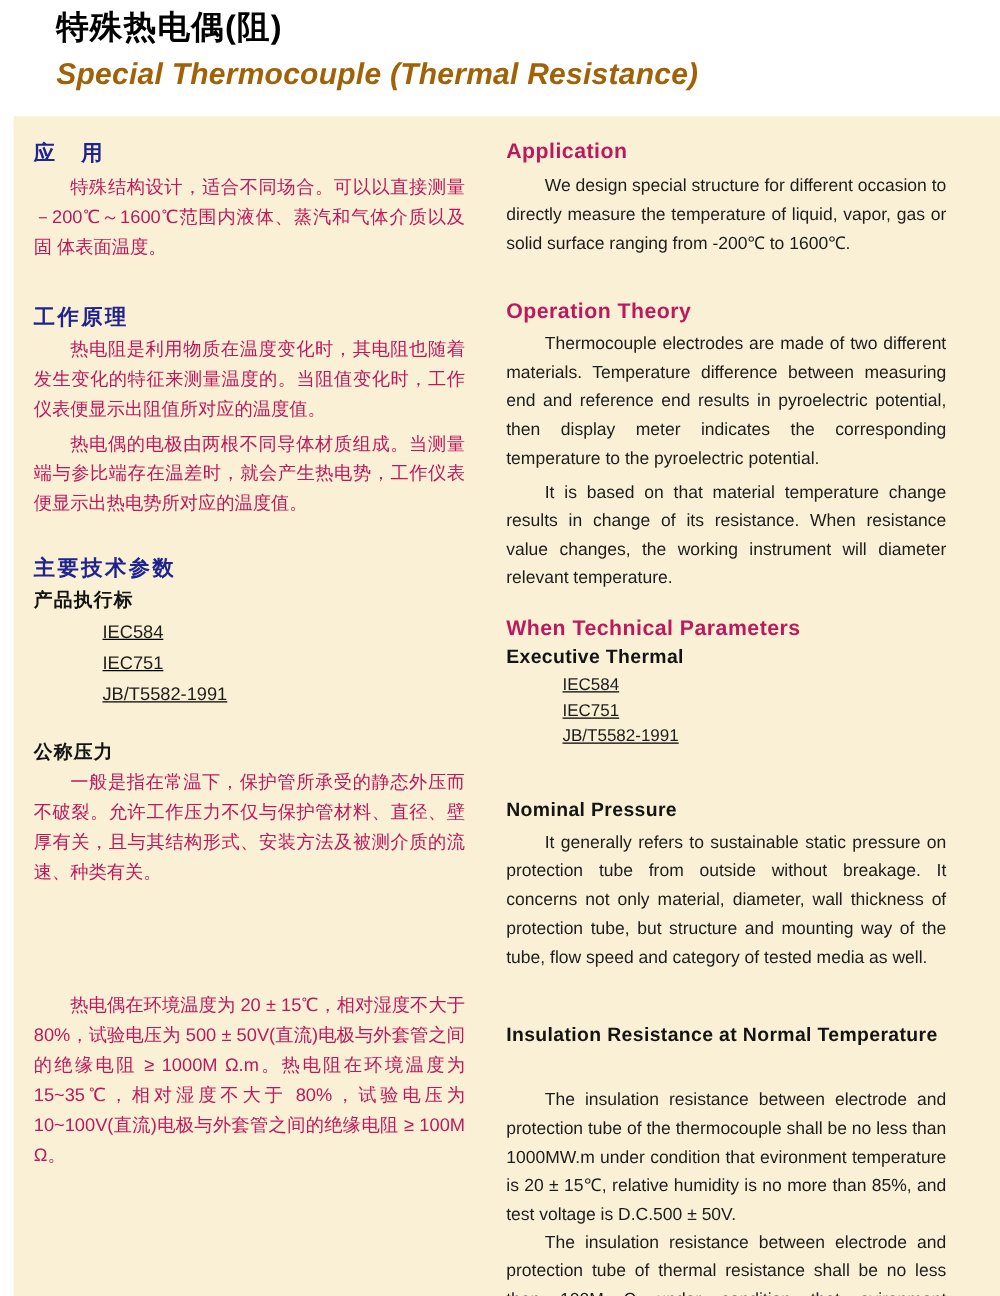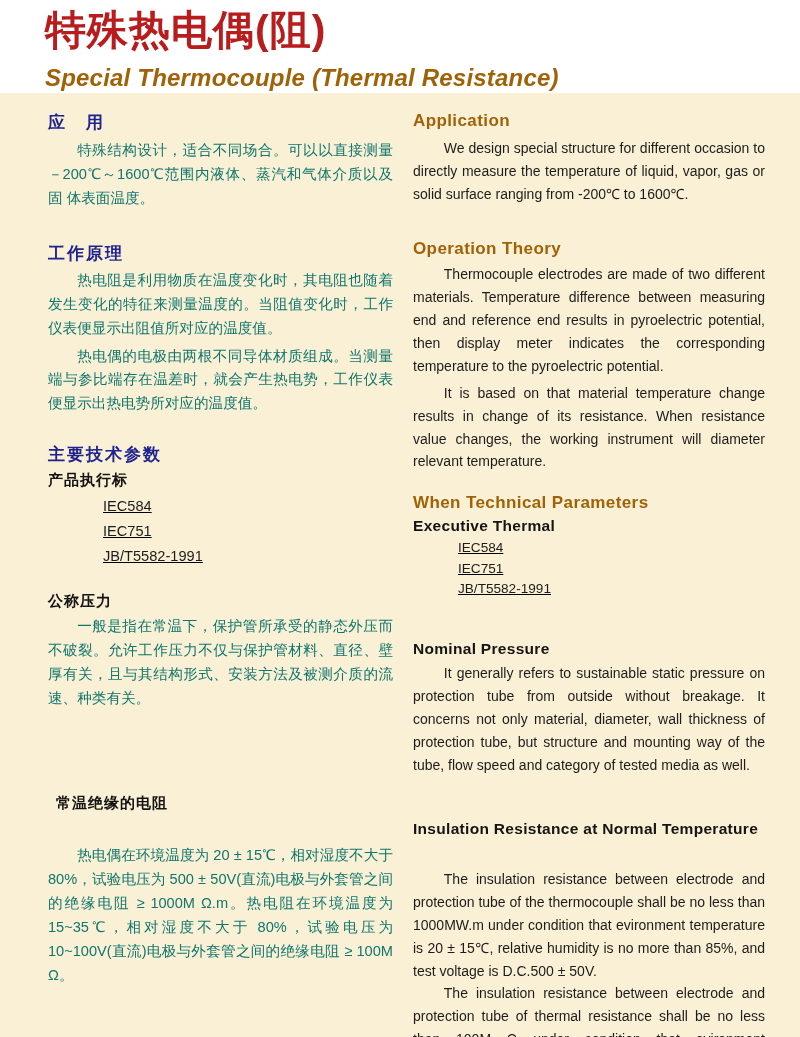--- a/index.html
+++ b/index.html
@@ -15,72 +15,73 @@
     background: #ffffff;
     overflow: hidden;
   }
   
   .header {
     background: #ffffff;
     height: 93px;
     padding: 5px 0 0 45px;
   }
   .title-zh {
-    font-size: 41px;
+    font-size: 26px;
     font-weight: 800;
-    color: #b91c1c;
+    color: #000000;
     letter-spacing: 1px;
     line-height: 1.25;
   }
   .title-en {
     font-size: 24px;
     font-weight: 800;
     font-style: italic;
     color: #a16207;
     margin-top: 8px;
     letter-spacing: 0.2px;
   }
   
   .sheet {
     background: #faf0d5;
     height: 944px;
-    padding: 18px 0 0 48px;
+    padding: 18px 0 0 16px;
     display: grid;
     grid-template-columns: 345px 352px;
-    column-gap: 20px;
+    column-gap: 33px;
+    margin-left: 11px;
   }
   .col { min-width: 0; }
 
   .h-blue-zh {
     color: #1f2390;
     font-size: 17px;
     font-weight: 700;
     letter-spacing: 2px;
   }
   .h-blue-en {
-    color: #a16207;
+    color: #be185d;
     font-size: 17px;
     font-weight: 700;
     letter-spacing: 0.4px;
   }
   .h-black-zh {
     color: #141414;
     font-size: 15px;
     font-weight: 700;
     letter-spacing: 1px;
   }
   .h-black-en {
     color: #141414;
     font-size: 15.5px;
     font-weight: 700;
     letter-spacing: 0.3px;
     white-space: nowrap;
   }
   .p-zh {
-    color: #0f766e;
+    color: #be185d;
     font-size: 14.6px;
     line-height: 1.64;
     text-align: justify;
     text-indent: 2em;
   }
   .p-en {
     color: #1c1c1c;
     font-size: 14px;
     line-height: 1.64;
     text-align: justify;
@@ -152,21 +153,20 @@
           <li>JB/T5582-1991</li>
         </ul>
       </div>
 
       <div class="sec-pressure">
         <div class="h-black-zh">公称压力</div>
         <p class="p-zh">一般是指在常温下，保护管所承受的静态外压而不破裂。允许工作压力不仅与保护管材料、直径、壁厚有关，且与其结构形式、安装方法及被测介质的流速、种类有关。</p>
       </div>
 
       <div class="sec-insulation">
-        <div class="h-black-zh">常温绝缘的电阻</div>
         <p class="p-zh">热电偶在环境温度为 20 ± 15℃，相对湿度不大于 80%，试验电压为 500 ± 50V(直流)电极与外套管之间的绝缘电阻 ≥ 1000M Ω.m。热电阻在环境温度为 15~35℃，相对湿度不大于 80%，试验电压为 10~100V(直流)电极与外套管之间的绝缘电阻 ≥ 100M Ω。</p>
       </div>
 
     </div>
 
     <div class="col col-right">
 
       <div class="sec-application">
         <div class="h-blue-en">Application</div>
         <p class="p-en">We design special structure for different occasion to directly measure the temperature of  liquid, vapor, gas or solid surface ranging from -200℃ to 1600℃.</p>

